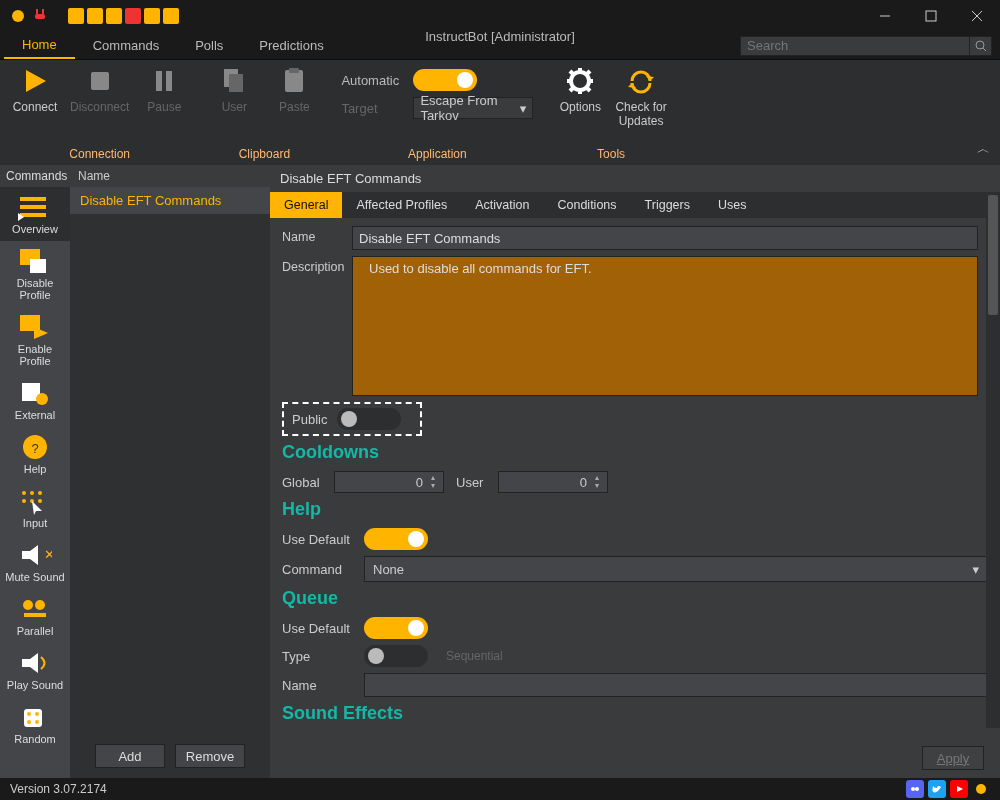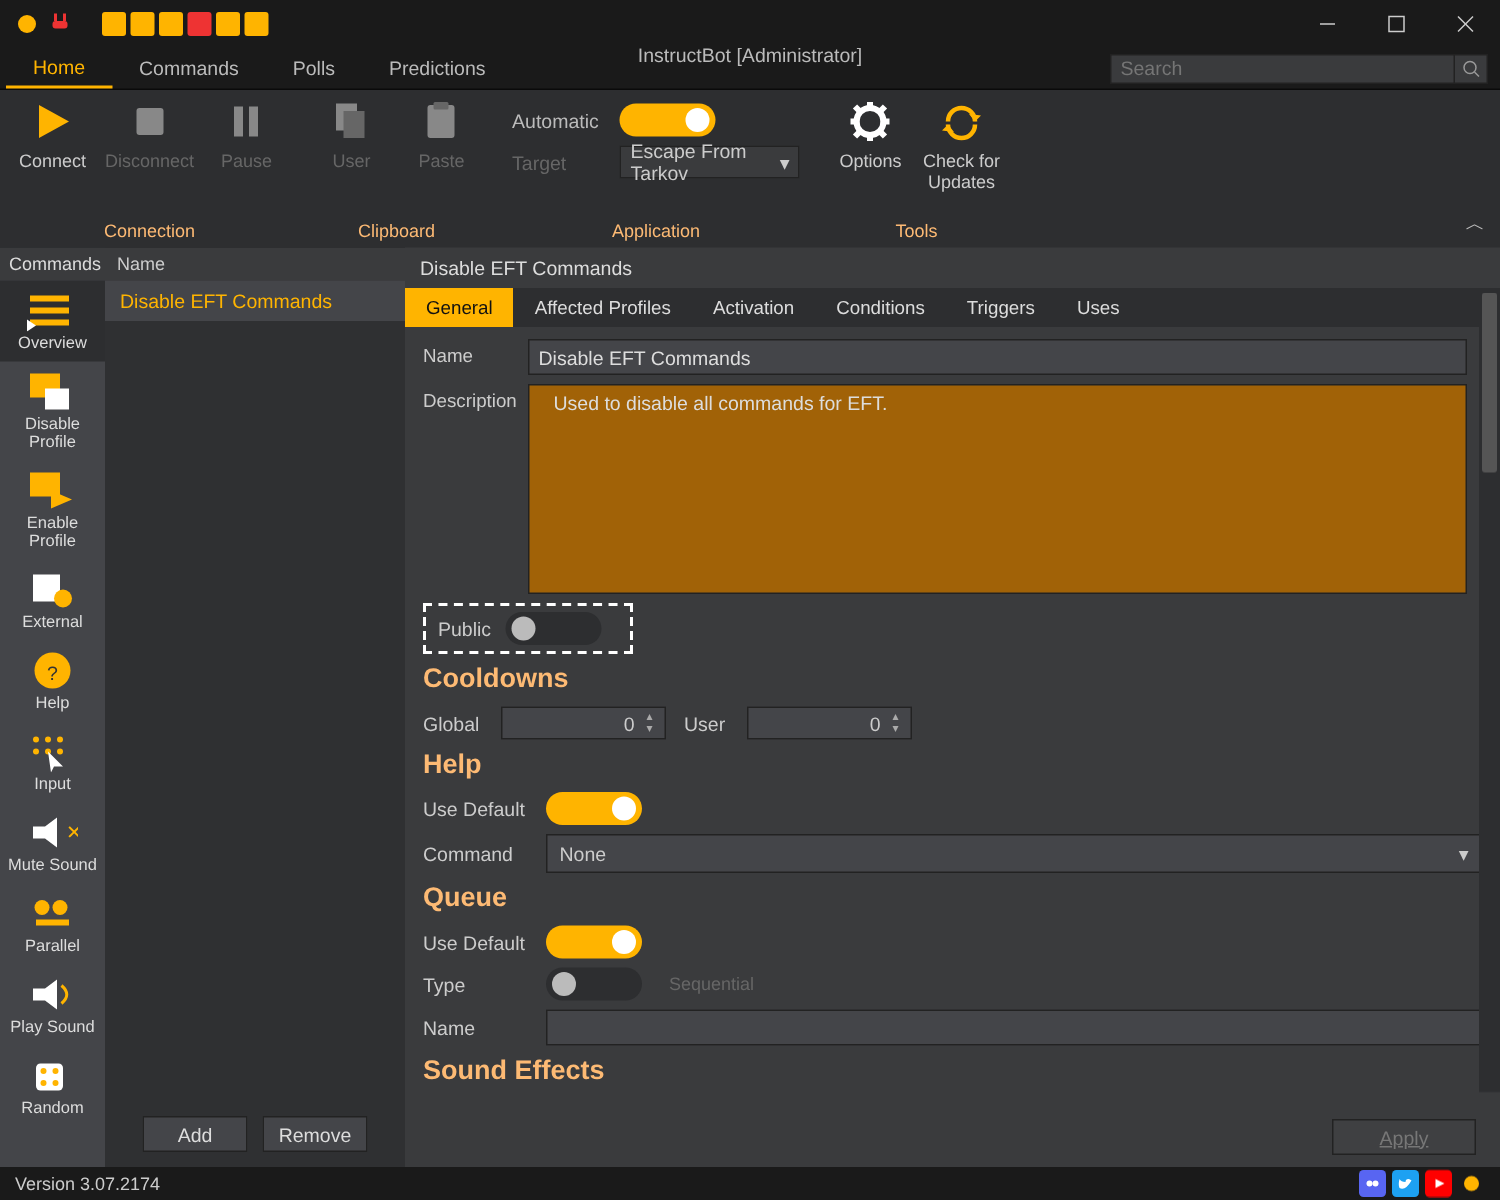--- a/index.html
+++ b/index.html
@@ -59,30 +59,30 @@
 .main-col { flex:1; background:#3a3b3d; display:flex; flex-direction:column; position:relative; }
 .main-title { padding:6px 10px; color:#ddd; background:#3a3b3d;}
 .subtabs { display:flex; background:#2d2e30; }
 .subtabs .st { padding:6px 14px; color:#ddd; cursor:pointer; font-size:12.5px; }
 .subtabs .st.active { background:#ffb400; color:#111; }
 .form { padding:8px 12px 12px 12px; overflow:auto; flex:1; }
 .frow { display:flex; align-items:flex-start; margin-bottom:6px; }
 .frow .flbl { width:70px; color:#ccc; padding-top:4px; font-size:12.5px;}
 .finput { flex:1; height:24px; background:#444549; border:1px solid #222; padding:0 6px; color:#ddd; }
 .ftext { flex:1; height:140px; background:#a16207; border:1px solid #222; padding:4px 16px; color:#ddd; resize:none; margin-right:10px;}
-.section-h { font-size:18px; font-weight:600; color:#fdba74; margin:6px 0 8px; }
+.section-h { font-size:18px; font-weight:600; color:#14b8a6; margin:6px 0 8px; }
 .pubrow { display:flex; align-items:center; gap:10px; border:2px dashed #fff; padding:4px 8px; width:140px; }
 .nrow { display:flex; align-items:center; gap:12px; margin:6px 0; }
 .nrow .nlbl{ width:60px;}
 .numbox { width:110px; height:22px; background:#444549; border:1px solid #222; display:flex; align-items:center; justify-content:flex-end; padding:0 4px; position:relative; }
 .numbox .spn{ width:12px; display:flex; flex-direction:column; margin-left:4px;}
 .numbox .spn div{ height:8px; font-size:8px; line-height:8px; text-align:center; color:#aaa;}
 .wide-dd{ flex:1; height:26px; background:#444549; border:1px solid #222; display:flex; align-items:center; padding:0 8px; color:#777; justify-content:space-between;}
 .applybar { display:flex; justify-content:flex-end; padding:8px 16px; }
-.abtn { width:96px; height:24px; background:#3f4042; border:1px solid #222; display:flex; align-items:center; justify-content:center; color:#777;text-decoration:underline; }
+.abtn { width:62px; height:24px; background:#3f4042; border:1px solid #222; display:flex; align-items:center; justify-content:center; color:#777;text-decoration:underline; }
 
 
 .tog { width:64px; height:22px; border-radius:11px; background:#2d2e30; position:relative; cursor:pointer; }
 .tog .knob { position:absolute; width:16px; height:16px; border-radius:50%; background:#bbb; top:3px; left:4px; }
 .tog.on { background:#ffb400; }
 .tog.on .knob { left:44px; background:#fff; }
 .tog + .trail{ color:#666; font-size:12px; margin-left:6px;}
 
 
 .statusbar { position:absolute; bottom:0; left:0; right:0; height:22px; background:#1a1a1a; display:flex; align-items:center; padding:0 10px; }

